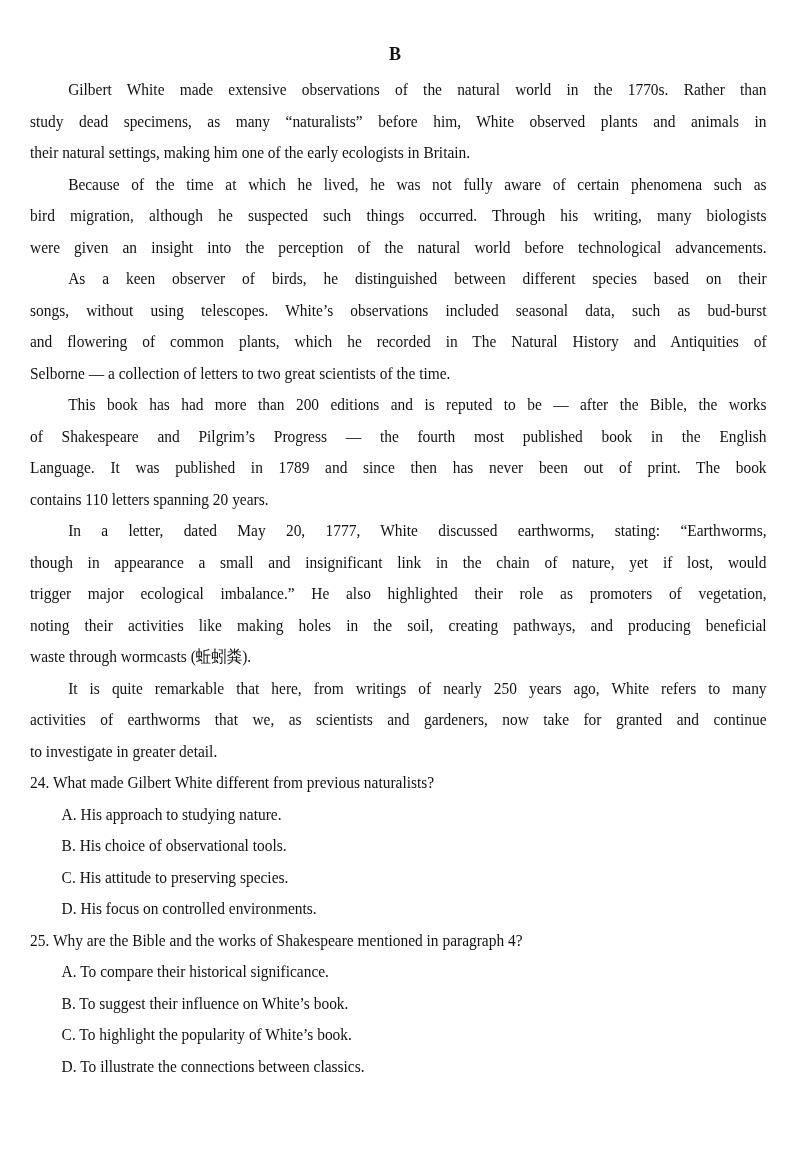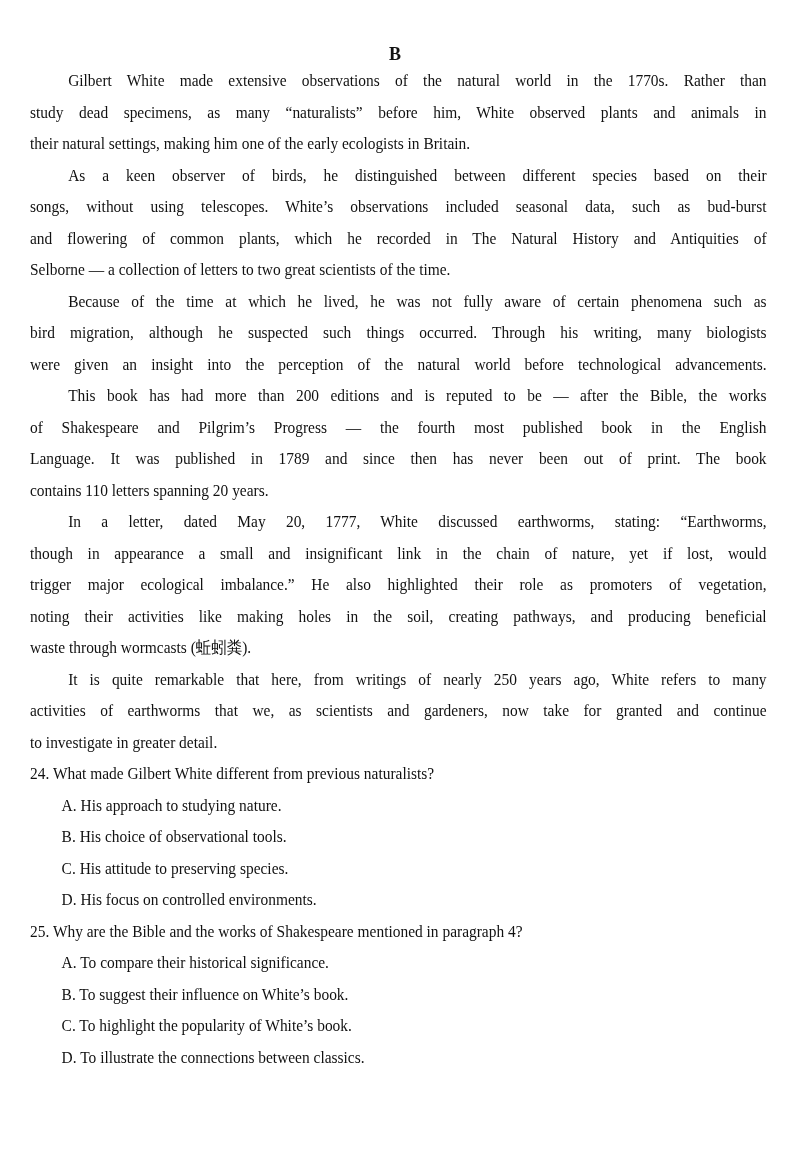--- a/index.html
+++ b/index.html
@@ -6,21 +6,21 @@
   body {
     width: 800px; height: 1163px; position: relative; overflow: hidden;
     font-family: "Liberation Serif", "DejaVu Serif", serif;
     color: #111111;
   }
   .page { position: absolute; left: 0; top: 0; width: 800px; height: 1163px; }
   .heading {
     position: absolute; left: 0; width: 790px; top: 44px;
     text-align: center; font-weight: bold; font-size: 18px;
   }
-  .content { position: absolute; left: 30px; top: 68px; width: 737px; }
+  .content { position: absolute; left: 30px; top: 77px; width: 737px; }
   .line {
     height: 31.5px; line-height: 26px; font-size: 16.6px;
     white-space: nowrap; overflow: visible;
     text-align: justify; text-align-last: justify;
     transform: scaleX(0.93); transform-origin: left center;
     width: 792px;
   }
   .line.indent { padding-left: 41px; width: 751px; }
   .line.last { text-align-last: left; }
   .q-line { height: 31.5px; line-height: 26px; font-size: 16.6px; white-space: nowrap;
@@ -37,30 +37,30 @@
   <div class="content">
     <div id="passage">
 
       <div>
         <div class="line indent">Gilbert White made extensive observations of the natural world in the 1770s. Rather than</div>
         <div class="line">study dead specimens, as many “naturalists” before him, White observed plants and animals in</div>
         <div class="line last">their natural settings, making him one of the early ecologists in Britain.</div>
       </div>
 
       <div>
+        <div class="line indent">Because of the time at which he lived, he was not fully aware of certain phenomena such as</div>
+        <div class="line">bird migration, although he suspected such things occurred. Through his writing, many biologists</div>
+        <div class="line">were given an insight into the perception of the natural world before technological advancements.</div>
+      </div>
+
+      <div>
         <div class="line indent">As a keen observer of birds, he distinguished between different species based on their</div>
         <div class="line">songs, without using telescopes. White’s observations included seasonal data, such as bud-burst</div>
         <div class="line">and flowering of common plants, which he recorded in The Natural History and Antiquities of</div>
         <div class="line last">Selborne — a collection of letters to two great scientists of the time.</div>
-      </div>
-
-      <div>
-        <div class="line indent">Because of the time at which he lived, he was not fully aware of certain phenomena such as</div>
-        <div class="line">bird migration, although he suspected such things occurred. Through his writing, many biologists</div>
-        <div class="line">were given an insight into the perception of the natural world before technological advancements.</div>
       </div>
 
       <div>
         <div class="line indent">This book has had more than 200 editions and is reputed to be — after the Bible, the works</div>
         <div class="line">of Shakespeare and Pilgrim’s Progress — the fourth most published book in the English</div>
         <div class="line">Language. It was published in 1789 and since then has never been out of print. The book</div>
         <div class="line last">contains 110 letters spanning 20 years.</div>
       </div>
 
       <div>

